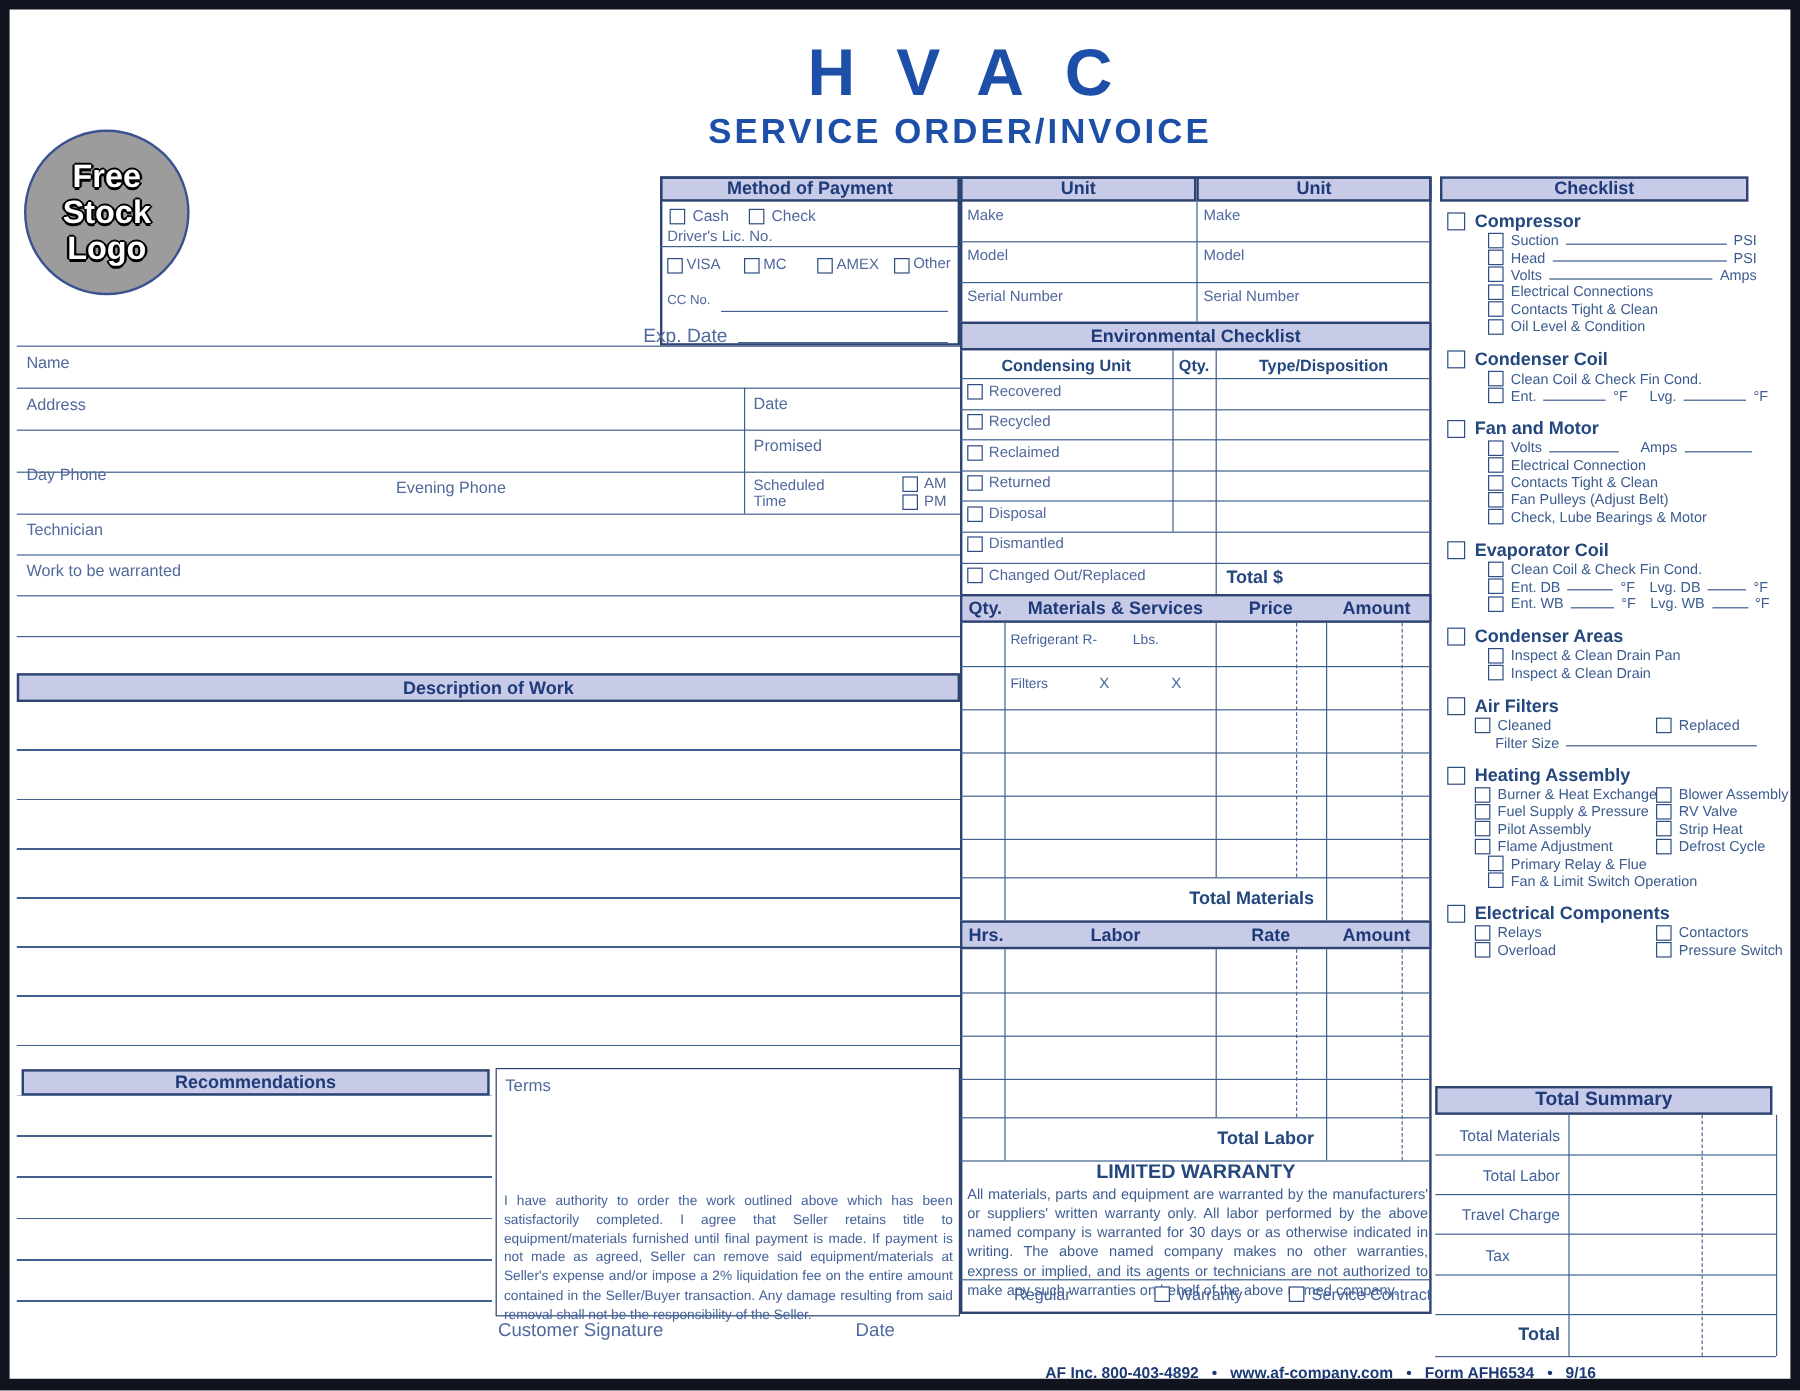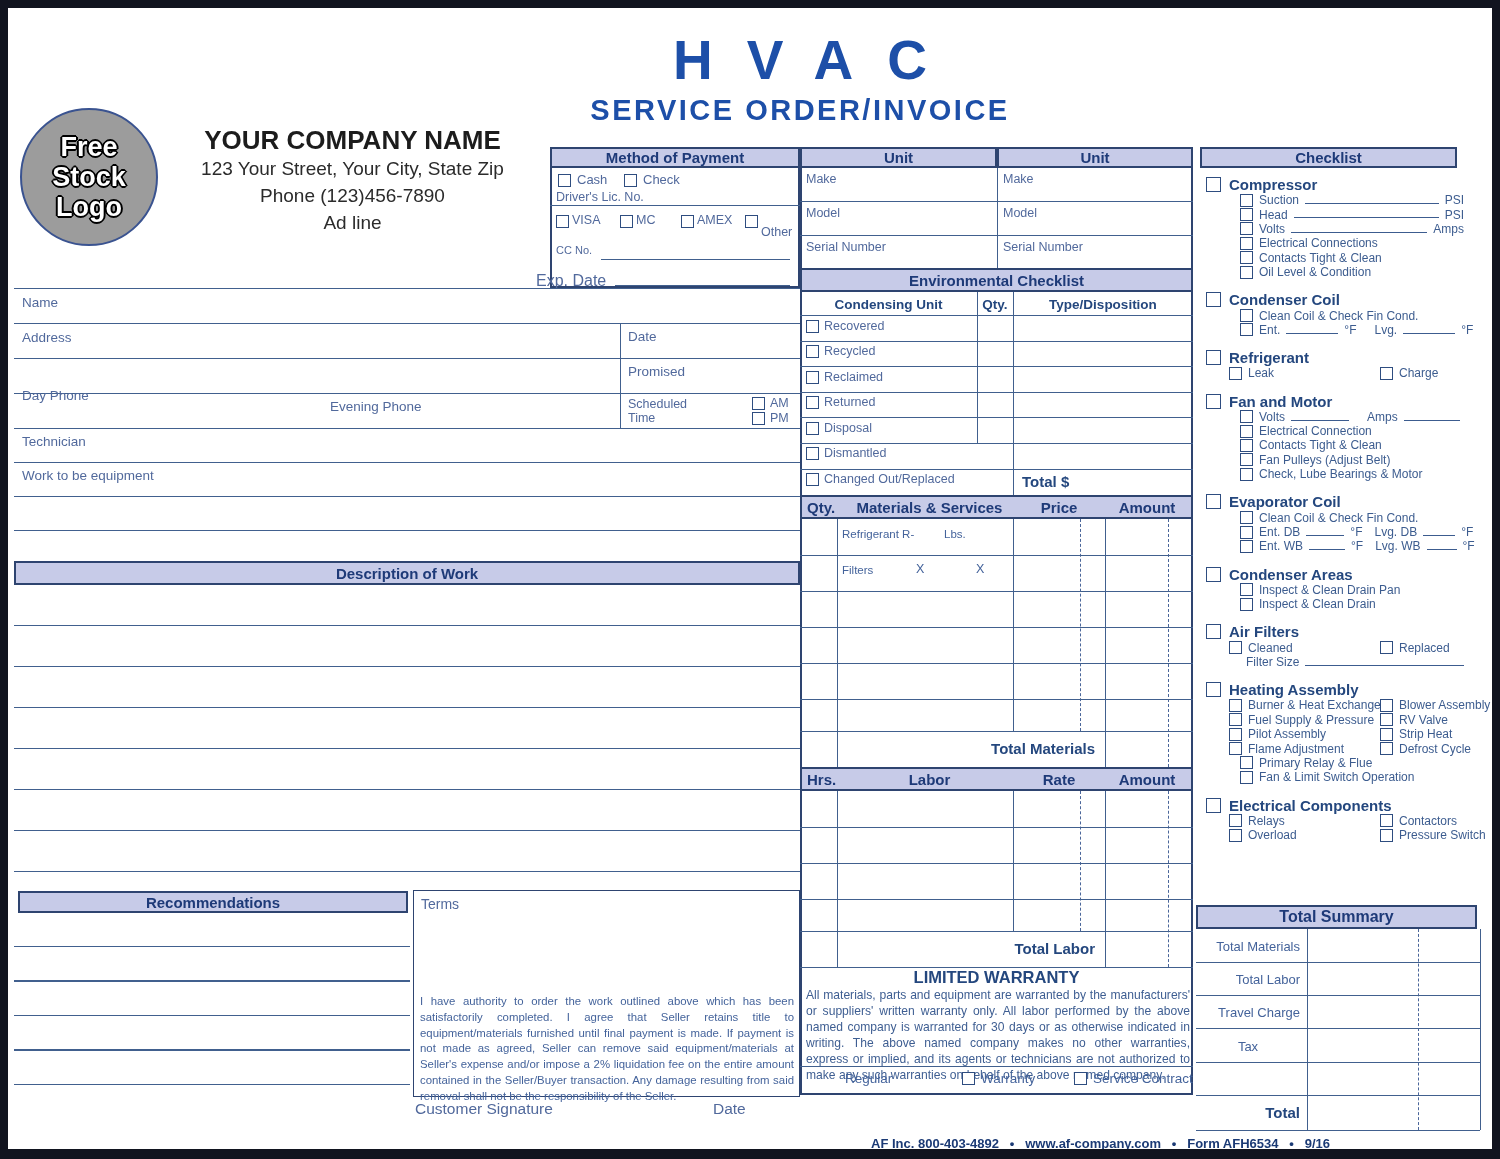--- a/index.html
+++ b/index.html
@@ -42,26 +42,20 @@
 <div id="page">
 
   <div class="abs" style="left:20px;top:108px;width:134px;height:134px;border-radius:50%;background:#9c9c9c;
               border:2px solid #3a5390;display:flex;flex-direction:column;align-items:center;justify-content:center;
               font-weight:bold;font-size:27px;line-height:30px;color:#fff;
               text-shadow:-2px 0 #000,2px 0 #000,0 -2px #000,0 2px #000,-1px -1px #000,1px 1px #000,-1px 1px #000,1px -1px #000;">
     <span>Free</span>
     <span>Stock</span>
     <span>Logo</span>
   </div>
-  <div class="abs" style="left:160px;top:125px;width:385px;text-align:center;color:#1c1c1c;">
-    <div style="font-weight:bold;font-size:26px;line-height:30px;">YOUR COMPANY NAME</div>
-    <div style="font-size:19px;line-height:27px;color:#2b2b2b;">123 Your Street, Your City, State  Zip</div>
-    <div style="font-size:19px;line-height:27px;color:#2b2b2b;">Phone (123)456-7890</div>
-    <div style="font-size:19px;line-height:27px;color:#2b2b2b;">Ad line</div>
-  </div>
   <div class="abs" style="left:545px;top:30px;width:510px;text-align:center;color:#1d4fa8;">
     <div style="font-weight:bold;font-size:55px;letter-spacing:.62em;text-indent:.62em;line-height:60px;">HVAC</div>
     <div style="font-weight:bold;font-size:29px;letter-spacing:2.5px;line-height:34px;margin-top:3px;">SERVICE ORDER/INVOICE</div>
   </div>
 
   <div class="bar" style="left:550px;top:147px;width:250px;height:21px;">
       <span>Method of Payment</span>
     </div>
   <div class="bar" style="left:800px;top:147px;width:197px;height:21px;">
       <span>Unit</span>
@@ -80,21 +74,21 @@
   <div class="lbl" style="left:643px;top:172px;font-size:13px;">Check</div>
   <div class="lbl sm" style="left:556px;top:190px;">Driver's Lic. No.</div>
   <div class="hl" style="left:550px;top:205px;width:250px;"></div>
   <div class="cbx" style="left:556px;top:215px;"></div>
   <div class="lbl sm" style="left:572px;top:213px;">VISA</div>
   <div class="cbx" style="left:620px;top:215px;"></div>
   <div class="lbl sm" style="left:636px;top:213px;">MC</div>
   <div class="cbx" style="left:681px;top:215px;"></div>
   <div class="lbl sm" style="left:697px;top:213px;">AMEX</div>
   <div class="cbx" style="left:745px;top:215px;"></div>
-  <div class="lbl sm" style="left:761px;top:225px;text-align:right;">Other</div>
+  <div class="lbl sm" style="left:761px;top:212px;text-align:right;">Other</div>
   <div class="lbl" style="left:556px;top:244px;font-size:11px;">CC No.</div>
   <div class="uline" style="left:601px;top:259px;width:189px;"></div>
   <div class="lbl" style="left:536px;top:272px;font-size:16px;">Exp. Date</div>
   <div class="uline" style="left:615px;top:285px;width:175px;"></div>
 
   <div class="box" style="left:800px;top:147px;width:393px;height:948px;"></div>
 
   <div class="vl" style="left:997px;top:168px;height:100px;"></div>
   <div class="hl" style="left:800px;top:201px;width:393px;"></div>
   <div class="hl" style="left:800px;top:235px;width:393px;"></div>
@@ -202,21 +196,21 @@
   <div class="lbl" style="left:628px;top:364px;">Promised</div>
   <div class="lbl" style="left:22px;top:388px;">Day Phone</div>
   <div class="lbl" style="left:330px;top:399px;">Evening Phone</div>
   <div class="lbl sm" style="left:628px;top:397px;">Scheduled</div>
   <div class="lbl sm" style="left:628px;top:411px;">Time</div>
   <div class="cbx" style="left:752px;top:397px;"></div>
   <div class="lbl sm" style="left:770px;top:396px;">AM</div>
   <div class="cbx" style="left:752px;top:412px;"></div>
   <div class="lbl sm" style="left:770px;top:411px;">PM</div>
   <div class="lbl" style="left:22px;top:434px;">Technician</div>
-  <div class="lbl" style="left:22px;top:468px;">Work to be equipment</div>
+  <div class="lbl" style="left:22px;top:468px;">Work to be warranted</div>
 
   <div class="bar" style="left:14px;top:561px;width:786px;height:24px;">
       <span>Description of Work</span>
     </div>
   <div class="rules" style="left:14px;top:585px;width:786px;height:288px;
               background:repeating-linear-gradient(to bottom,transparent 0,transparent 39.5px,#41608e 39.5px,#41608e 41px);"></div>
 
   <div class="bar" style="left:18px;top:891px;width:390px;height:22px;">
       <span>Recommendations</span>
     </div>
@@ -282,36 +276,20 @@
           <span class="cb"></span>
           <span>Ent.</span>
           <span class="fl fx" style="width:52px;"></span>
           <span>°F</span>
           <span style="margin-left:12px;">Lvg.</span>
           <span class="fl fx" style="width:52px;"></span>
           <span>°F</span>
         </div>
     </div>
 
-    <div class="cks">
-      <div class="cksh">
-          <span class="cb"></span>
-          <span>Refrigerant</span>
-        </div>
-      <div class="ck2">
-        <div class="cki">
-            <span class="cb"></span>
-            <span>Leak</span>
-          </div>
-        <div class="cki">
-            <span class="cb"></span>
-            <span>Charge</span>
-          </div>
-      </div>
-    </div>
 
     <div class="cks">
       <div class="cksh">
           <span class="cb"></span>
           <span>Fan and Motor</span>
         </div>
       <div class="cki">
           <span class="cb"></span>
           <span>Volts</span>
           <span class="fl fx" style="width:58px;"></span>

